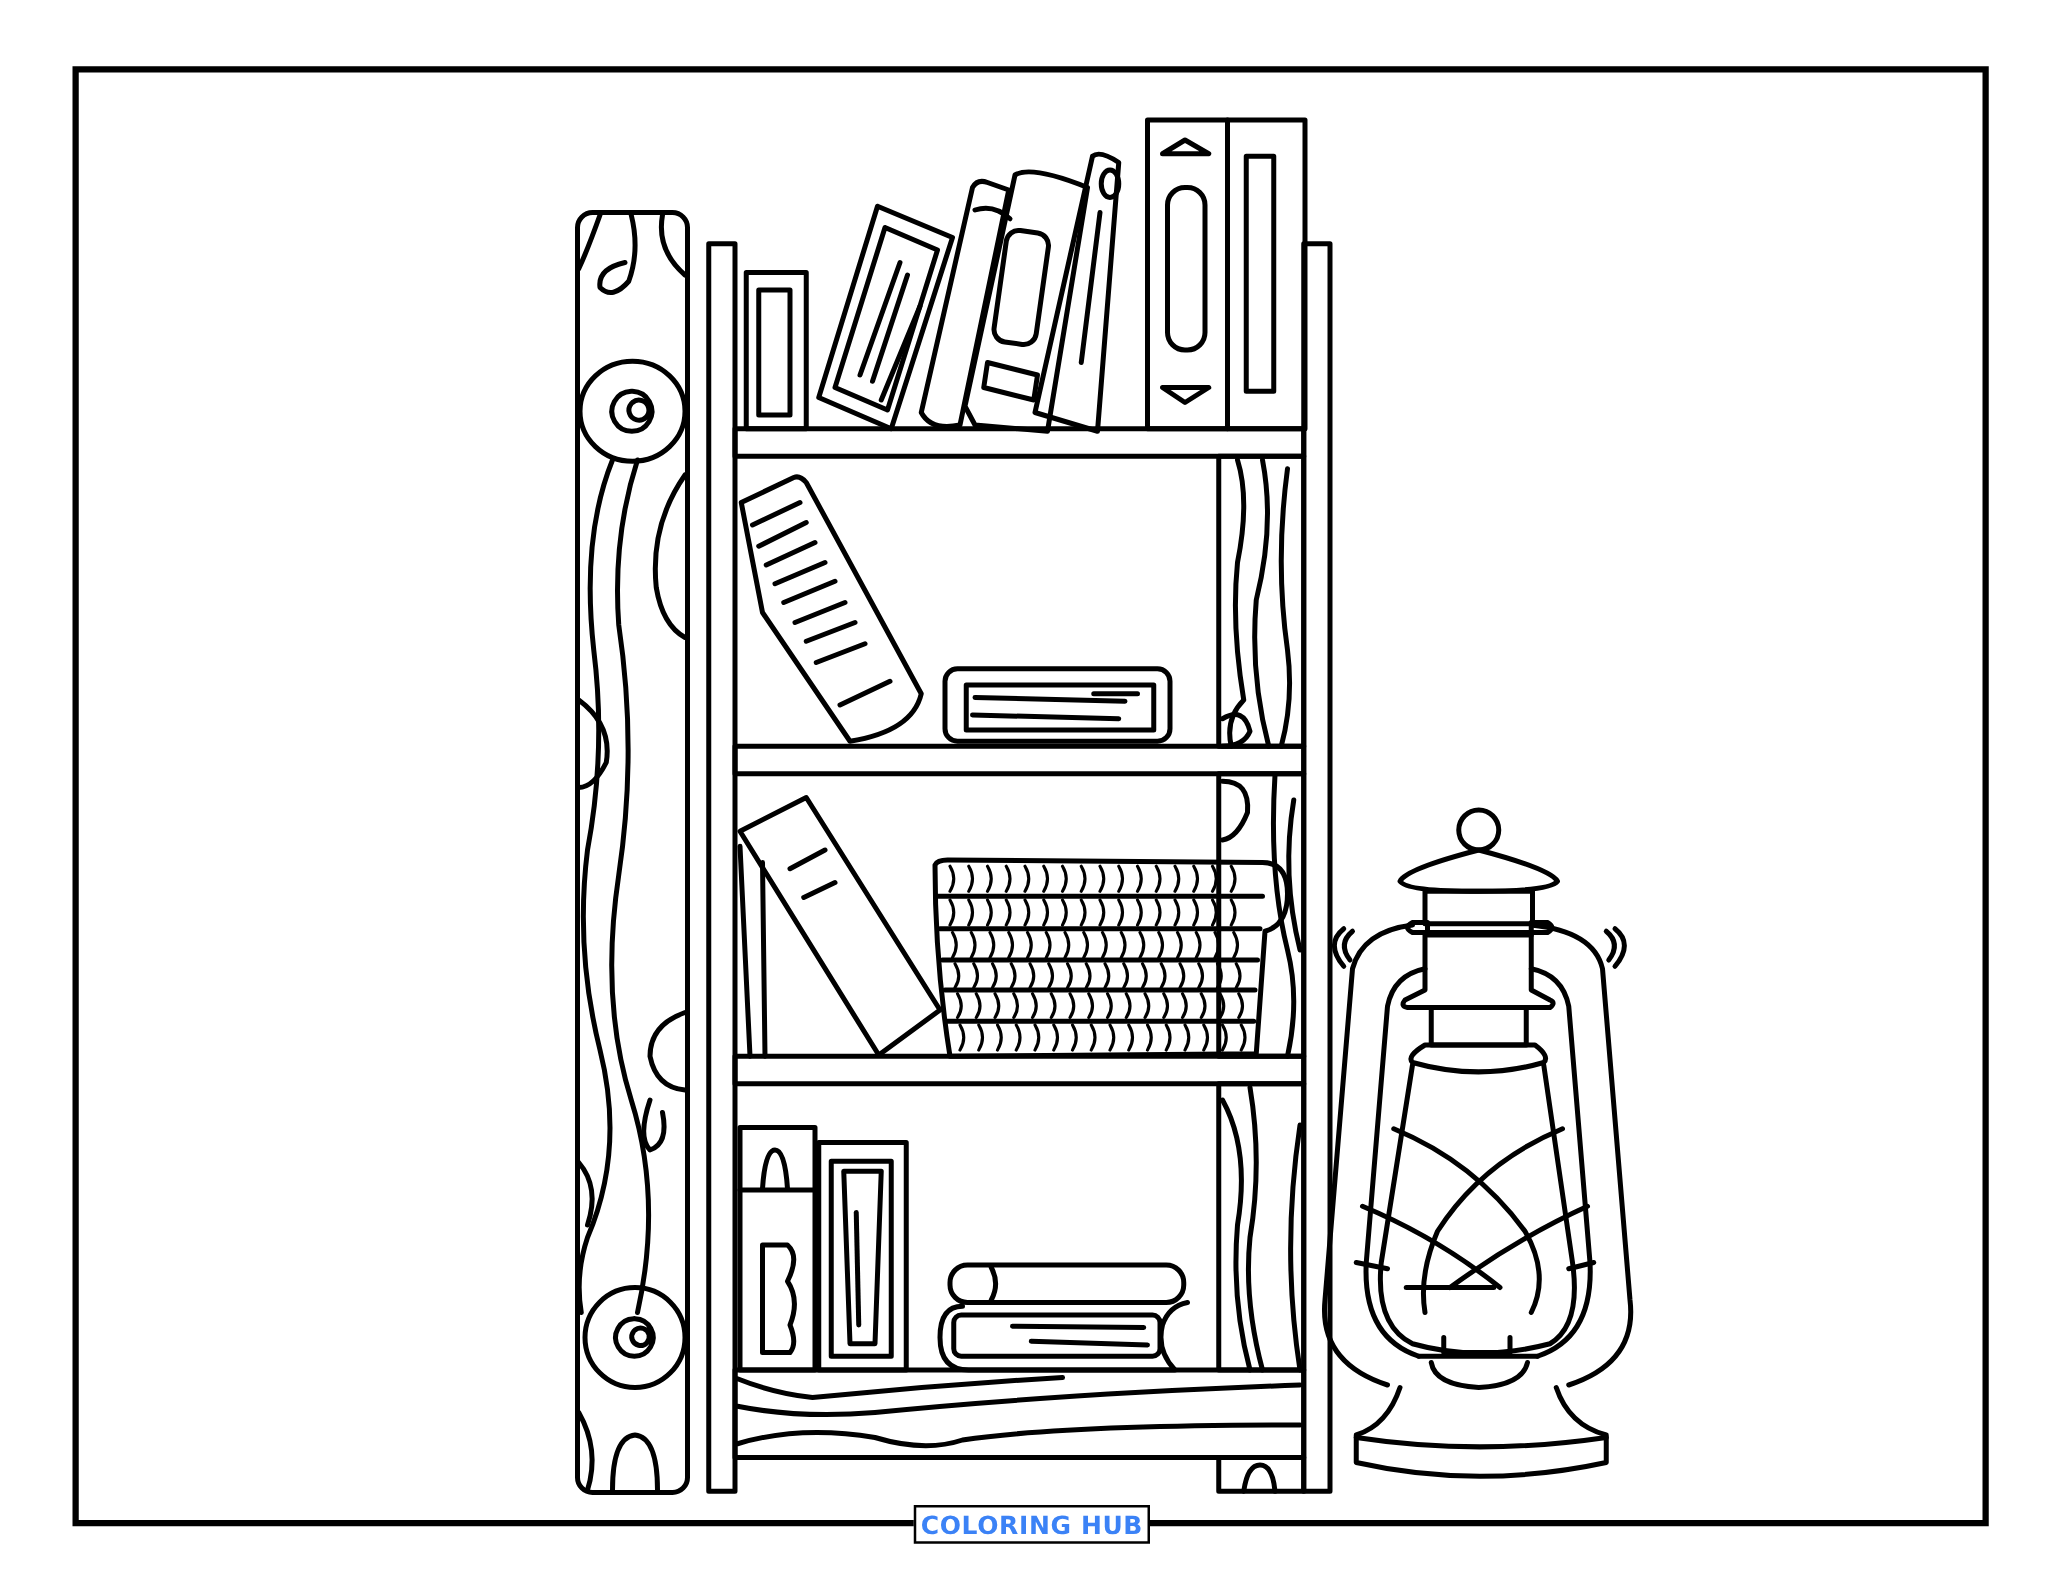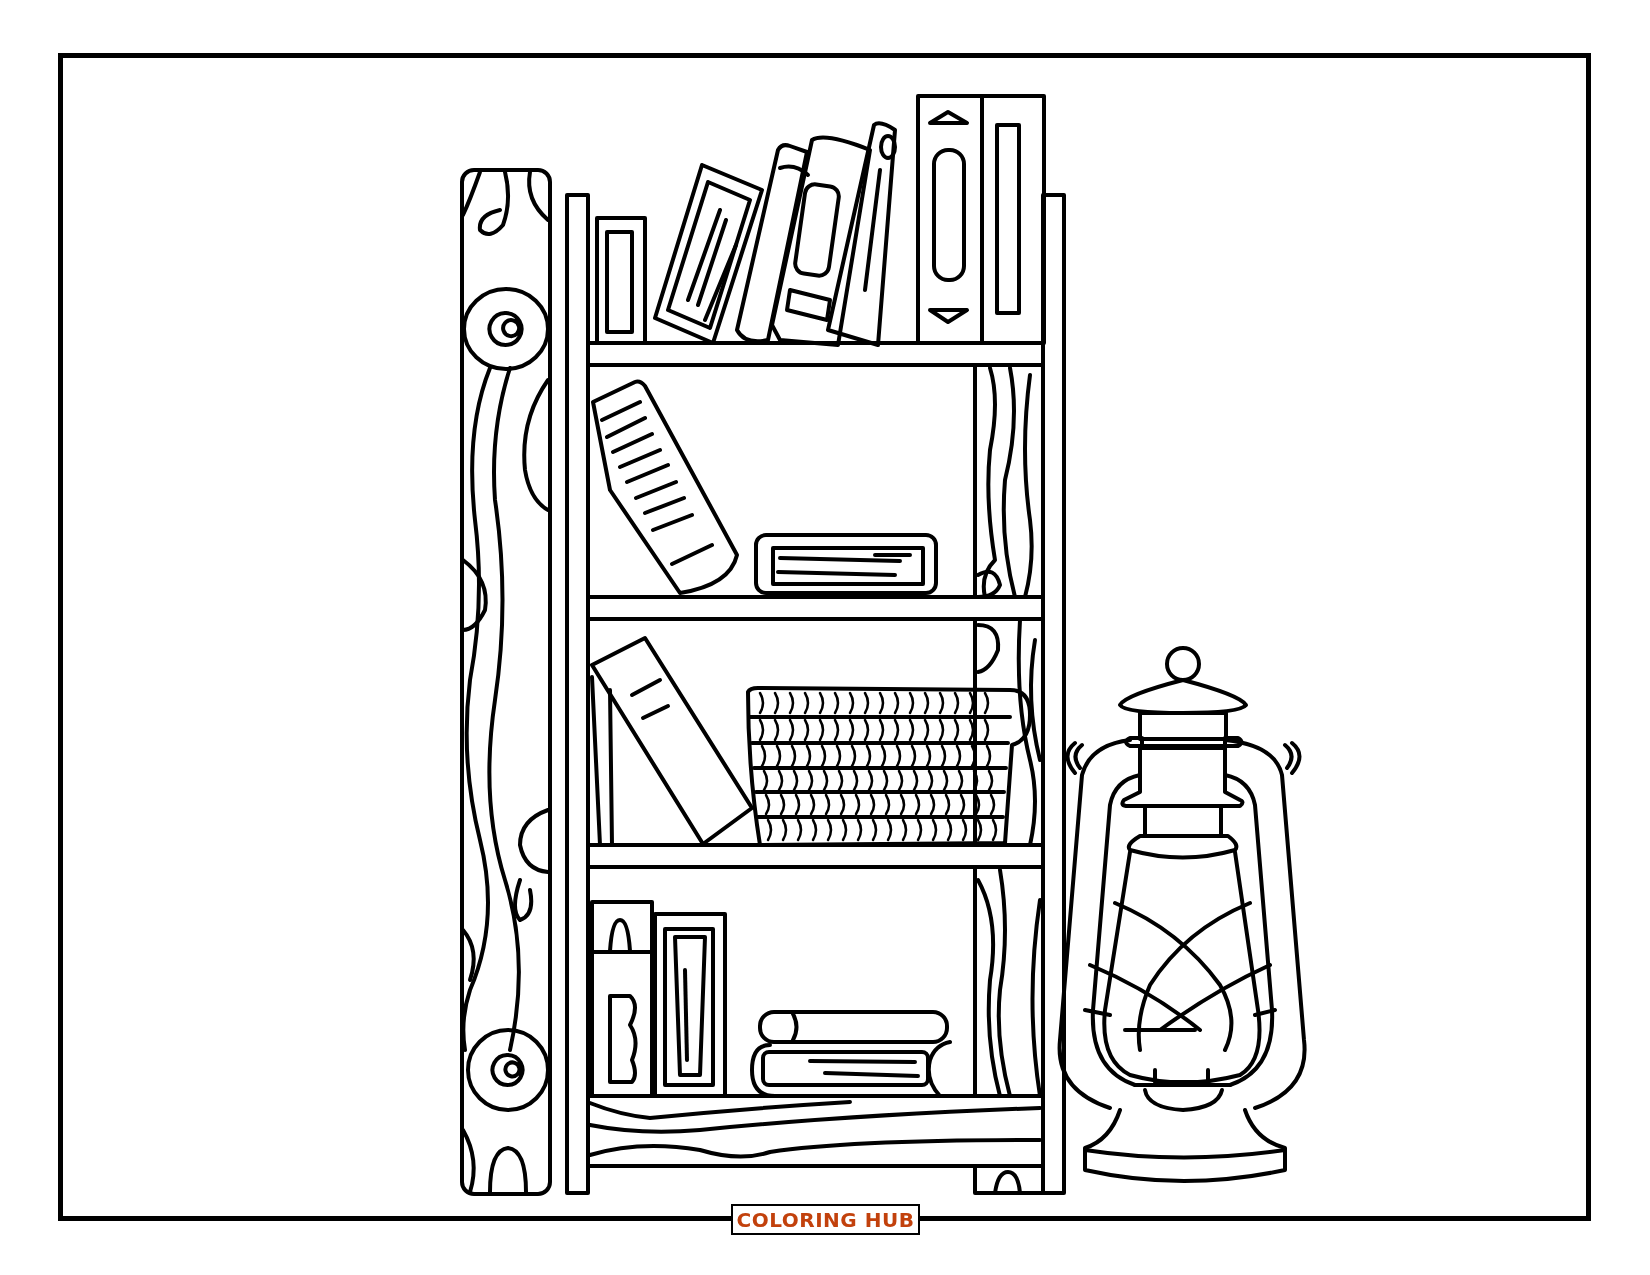--- a/index.html
+++ b/index.html
@@ -1,19 +1,19 @@
 <!DOCTYPE html>
 <html><head>
 <meta charset="utf-8">
 <style>
   html,body{margin:0;padding:0;background:#ffffff;}
   body{width:1650px;height:1275px;position:relative;overflow:hidden;font-family:"DejaVu Sans",sans-serif;}
   #frame{position:absolute;left:58px;top:53px;width:1533px;height:1168px;border:5px solid #000;box-sizing:border-box;}
   #art{position:absolute;left:0;top:0;width:1650px;height:1275px;}
-  #badge{position:absolute;left:731px;top:1204px;width:189px;height:31px;background:#fff;border:2px solid #000;box-sizing:border-box;display:flex;align-items:center;justify-content:center;font-weight:bold;font-size:20px;letter-spacing:0.5px;color:#c2410c;}
+  #badge{position:absolute;left:731px;top:1204px;width:189px;height:31px;background:#fff;border:2px solid #000;box-sizing:border-box;display:flex;align-items:center;justify-content:center;font-weight:bold;font-size:20px;letter-spacing:0.5px;color:#3b82f6;}
 </style>
 </head>
 <body>
 
 <div id="frame"></div>
 
 <svg id="art" viewBox="0 0 1650 1275" xmlns="http://www.w3.org/2000/svg" fill="none" stroke="#000" stroke-width="4" stroke-linecap="round" stroke-linejoin="round">
 
   <g>
     <rect x="462" y="170" width="88" height="1024" rx="12"></rect>

